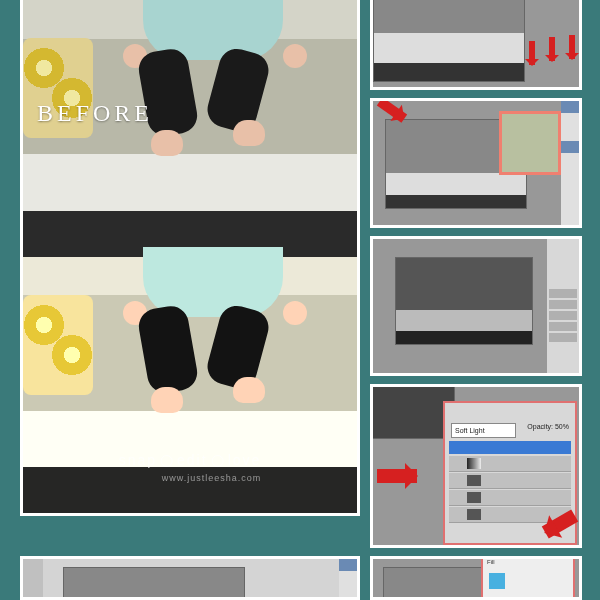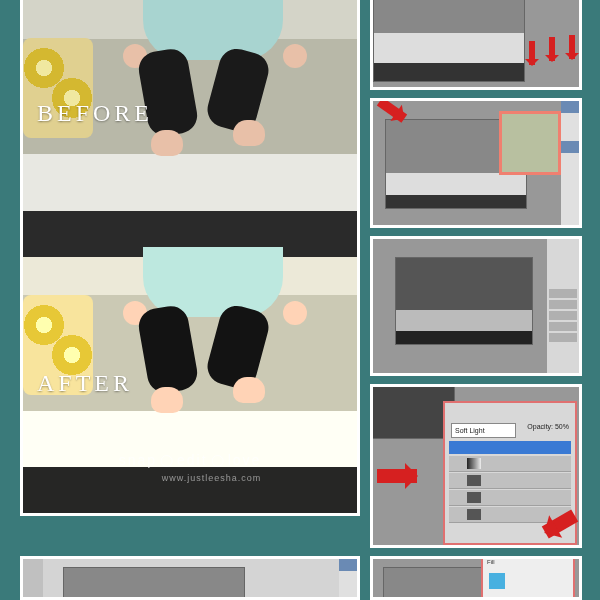--- a/index.html
+++ b/index.html
@@ -254,21 +254,20 @@
       <div class="hand l"></div>
       <div class="hand r"></div>
       <div class="legs">
         <div class="leg l"></div>
           <div class="leg r"></div>
         <div class="foot l"></div>
           <div class="foot r"></div>
       </div>
     </div>
     <div class="label before">BEFORE</div>
-    <div class="label after">AFTER</div>
     <div class="watermark">
       <span>snap</span><span class="dot"></span><span>edit</span><span class="dot"></span><span>love</span>
       <span class="url">www.justleesha.com</span>
     </div>
   </div>
 
   <div class="panel thumb t1">
     <div class="thumb-inner">
       <div class="thumb-canvas"></div>
       <div class="arrows">

